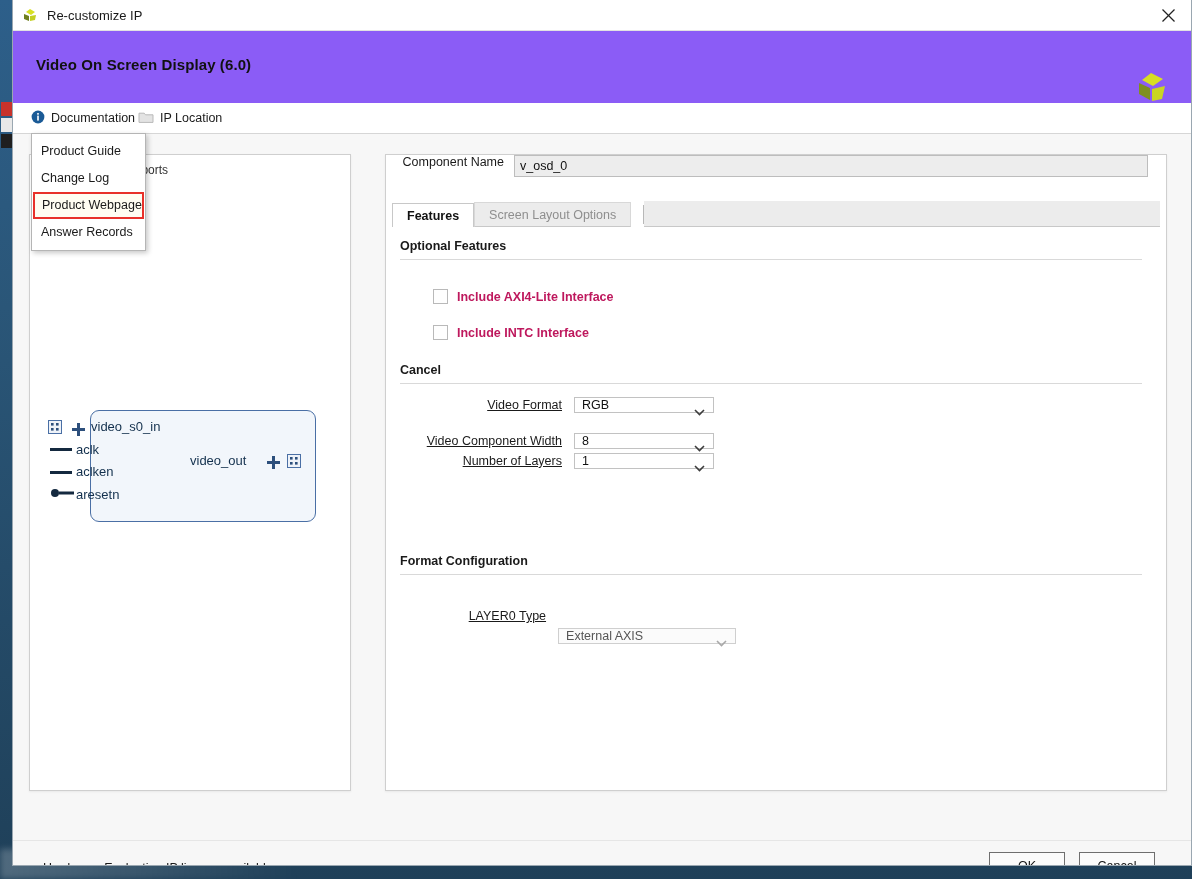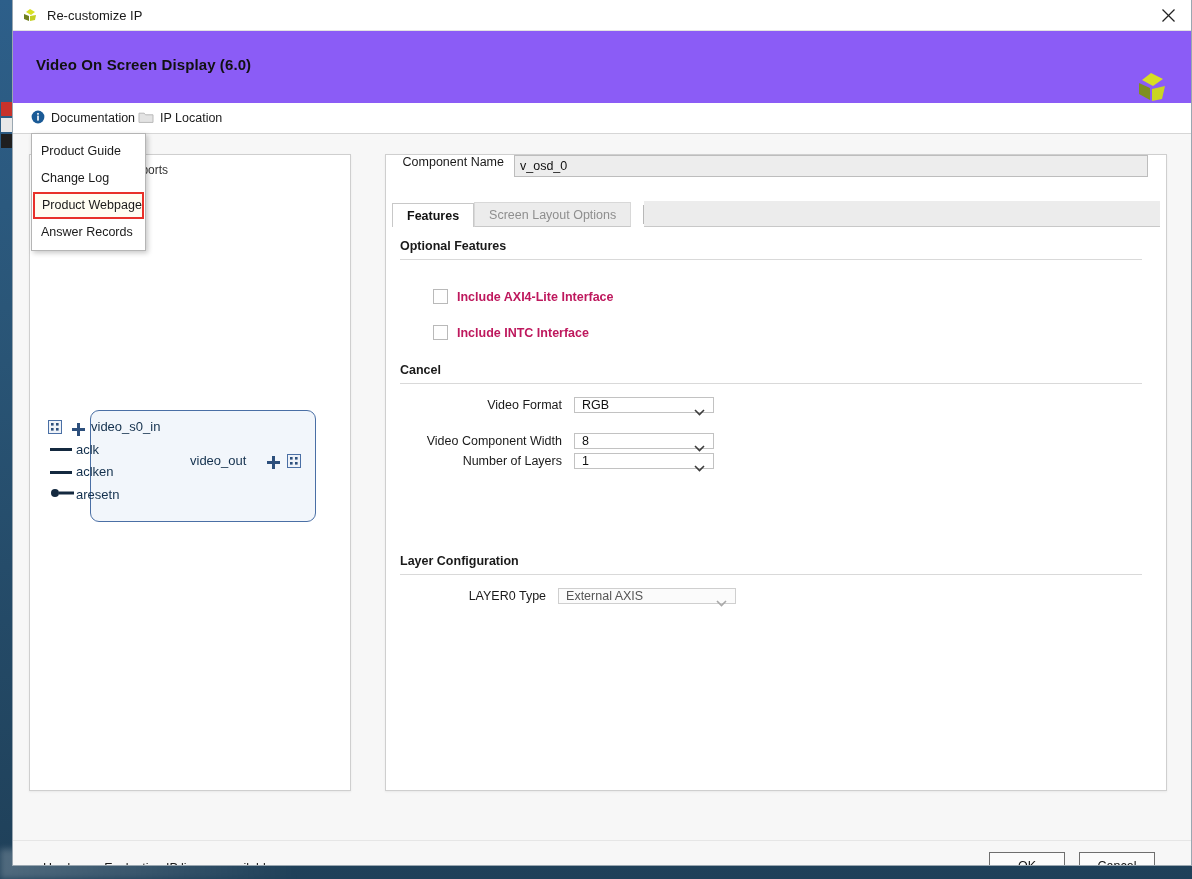--- a/index.html
+++ b/index.html
@@ -243,20 +243,21 @@
     border: 1px solid #b9b9b9;
     background: #fefefe;
     display: inline-block;
   }
 
   .field-row { position: absolute; display: flex; align-items: center; }
   .field-label {
     font-size: 12.5px; color: #1a1a1a;
     text-align: right;
     white-space: nowrap;
+    text-decoration: underline;
   }
 
   .combo {
     position: relative;
     height: 16px;
     border: 1px solid #c2c2c2;
     background: #ffffff;
     box-sizing: border-box;
     display: flex; align-items: center;
     cursor: pointer;
@@ -265,20 +266,21 @@
     font-size: 12.5px; color: #111;
     padding-left: 7px;
   }
   .combo .chev {
     position: absolute; right: 8px; top: 50%;
     margin-top: -3px;
   }
   .combo.disabled {
     background: #fbfbfb;
     border-color: #cfcfcf;
+    margin-top: 40px;
   }
   .combo.disabled .combo-value { color: #555; }
 
   .textfield {
     position: relative;
     height: 26px;
     border: 1px solid #bdbdbd;
     background: #ffffff;
     box-sizing: border-box;
     display: flex; align-items: center;
@@ -529,21 +531,21 @@
             <span class="combo-value">1</span>
             <span class="chev">
               <svg width="11" height="7" viewBox="0 0 11 7">
                   <path d="M1 1l4.5 4.5L10 1" fill="none" stroke="#3c3c3c" stroke-width="1.6"></path>
                 </svg>
             </span>
           </div>
         </div>
 
 
-        <div class="section-header" style="left:8px;top:327px;">Layer Configuration</div>
+        <div class="section-header" style="left:8px;top:327px;">Format Configuration</div>
         <div class="section-rule" style="left:8px;top:347px;width:742px;"></div>
 
         <div class="field-row" style="left:14px;top:361px;width:330px;">
           <span class="field-label" style="width:156px;">LAYER0 Type</span>
           <div class="combo disabled" style="margin-left:12px;width:198px;">
             <span class="combo-value">External AXIS</span>
             <span class="chev">
               <svg width="11" height="7" viewBox="0 0 11 7">
                   <path d="M1 1l4.5 4.5L10 1" fill="none" stroke="#a8a8a8" stroke-width="1.6"></path>
                 </svg>

